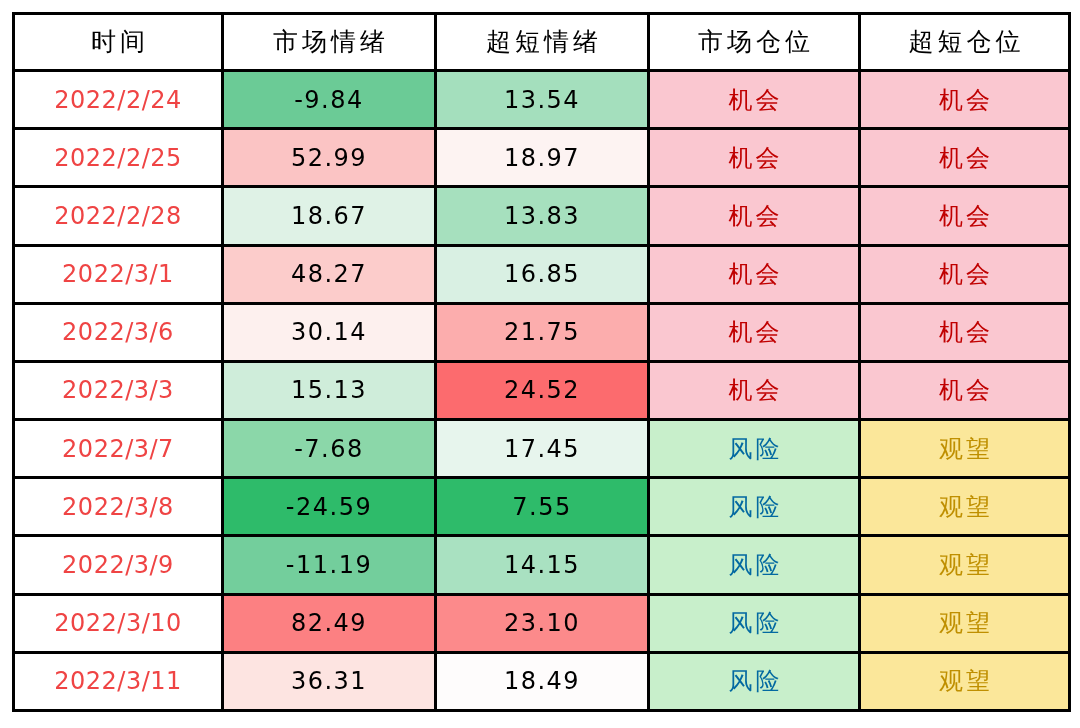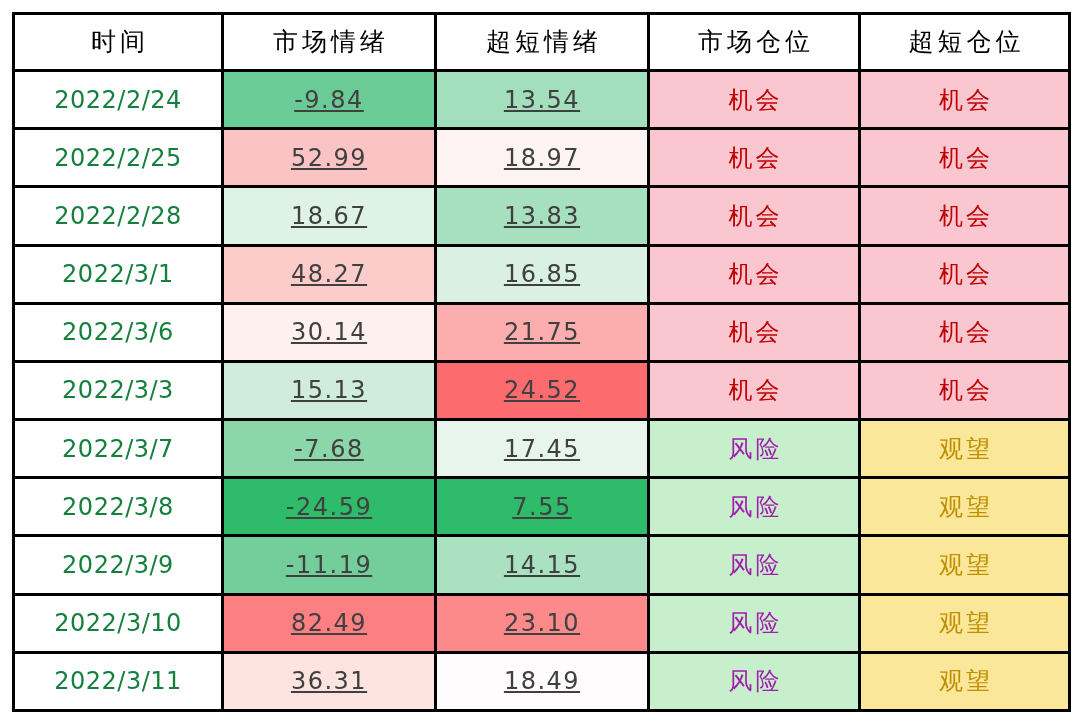--- a/index.html
+++ b/index.html
@@ -47,42 +47,41 @@
     color: #000000;
     font-family: "Liberation Serif", "DejaVu Serif", serif;
     font-size: 25px;
     font-weight: 400;
     letter-spacing: 4px;
     text-indent: 4px;
   }
   
   td.date {
     background: #ffffff;
-    color: #15803d;
+    color: #ef4444;
     font-family: "DejaVu Sans", "Liberation Sans", sans-serif;
     font-size: 24px;
     letter-spacing: 0.5px;
   }
   
   td.num {
-    color: #404040;
+    color: #000000;
     font-family: "DejaVu Sans", "Liberation Sans", sans-serif;
     font-size: 24px;
     letter-spacing: 1.5px;
-    text-decoration: underline;
   }
   
   td.pos {
     font-family: "Liberation Serif", "DejaVu Serif", serif;
     font-size: 24px;
     letter-spacing: 3px;
     text-indent: 3px;
   }
   td.pos.sig-opportunity { color: #c00000; }
-  td.pos.sig-risk        { color: #a21caf; }
+  td.pos.sig-risk        { color: #0369a1; }
   td.pos.sig-watch       { color: #bf8f00; }
 </style>
 </head>
 <body>
 
 <div id="sheet">
   <table class="grid">
     <colgroup>
       <col class="c-date">
         <col class="c-mkt">

